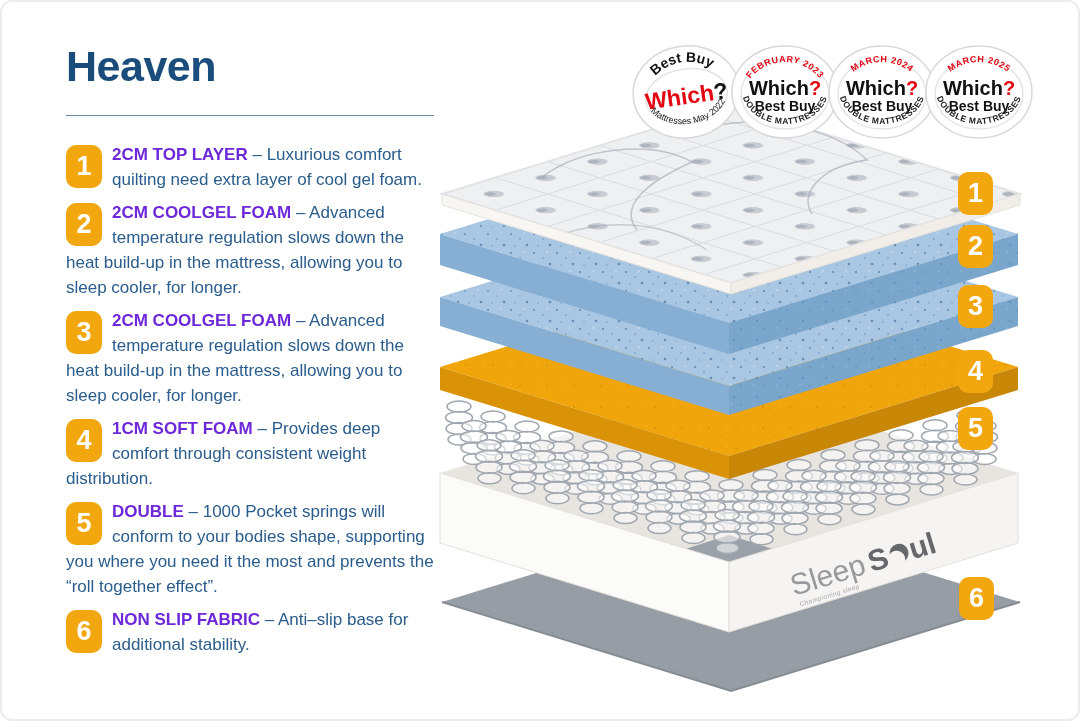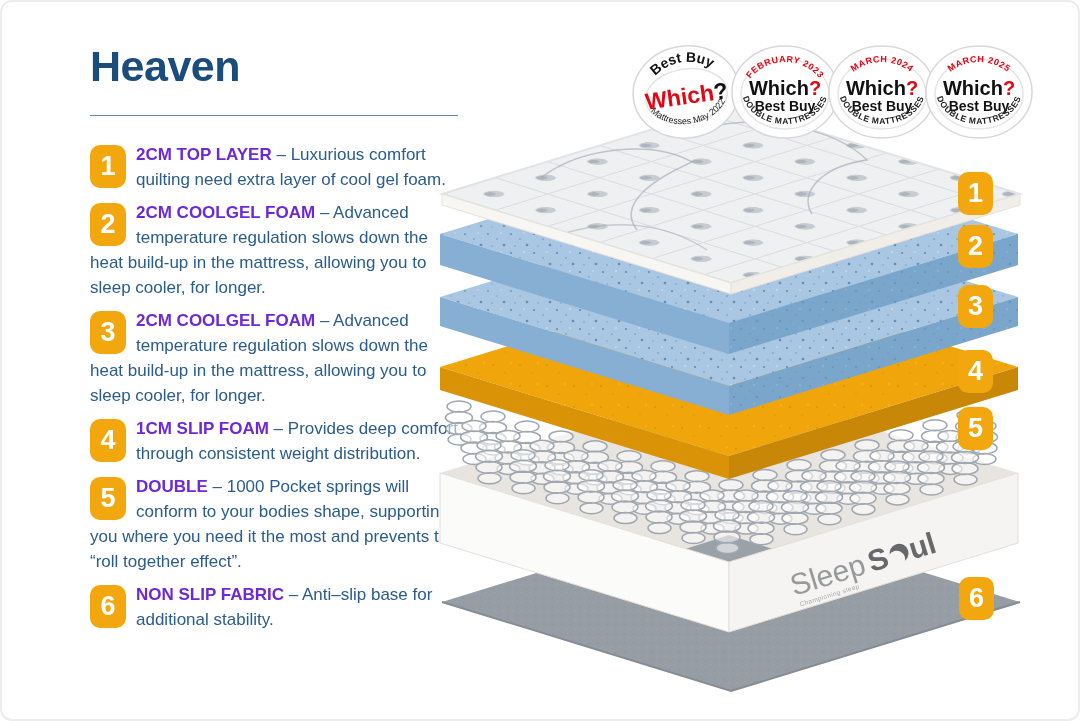--- a/index.html
+++ b/index.html
@@ -1,20 +1,20 @@
 <!DOCTYPE html>
 <html><head>
 <meta charset="utf-8">
 <style>
   html,body{margin:0;padding:0;background:#fff;}
   body{width:1080px;height:721px;font-family:"Liberation Sans",sans-serif;overflow:hidden;}
   .page{position:relative;width:1076px;height:717px;border:2px solid #ececec;border-radius:12px;background:#ffffff;overflow:hidden;}
 
   
-  .left{position:absolute;left:64px;top:40px;width:368px;margin-left:24px;}
+  .left{position:absolute;left:64px;top:40px;width:368px;}
   .title{font-size:43px;font-weight:bold;color:#1A4C7C;letter-spacing:-0.5px;margin:0 0 24px 0;}
   .rule{border:none;border-top:1px solid #6488A8;margin:0 0 26px 0;width:368px;}
   .feature{color:#2A5C8C;font-size:17px;line-height:25px;margin-bottom:8px;}
   .feature b{color:#6d28d9;}
   .fnum{float:left;clear:left;width:36px;height:43px;margin:3px 10px 2px 0;background:#F2A70E;border-radius:10px;
         color:#fff;font-size:27px;font-weight:bold;display:flex;align-items:center;justify-content:center;}
 
   
   .badge{position:absolute;top:40px;width:112px;height:100px;}
   .badge text{fill:#111;}
@@ -55,21 +55,21 @@
       <b>2CM COOLGEL FOAM</b>
       <span>– Advanced temperature regulation slows down the heat build-up in the mattress, allowing you to sleep cooler, for longer.</span>
     </div>
     <div class="feature">
       <div class="fnum">3</div>
       <b>2CM COOLGEL FOAM</b>
       <span>– Advanced temperature regulation slows down the heat build-up in the mattress, allowing you to sleep cooler, for longer.</span>
     </div>
     <div class="feature">
       <div class="fnum">4</div>
-      <b>1CM SLIP FOAM</b>
+      <b>1CM SOFT FOAM</b>
       <span>– Provides deep comfort through consistent weight distribution.</span>
     </div>
     <div class="feature">
       <div class="fnum">5</div>
       <b>DOUBLE</b>
       <span>– 1000 Pocket springs will conform to your bodies shape, supporting you where you need it the most and prevents the “roll together effect”.</span>
     </div>
     <div class="feature">
       <div class="fnum">6</div>
       <b>NON SLIP FABRIC</b>

